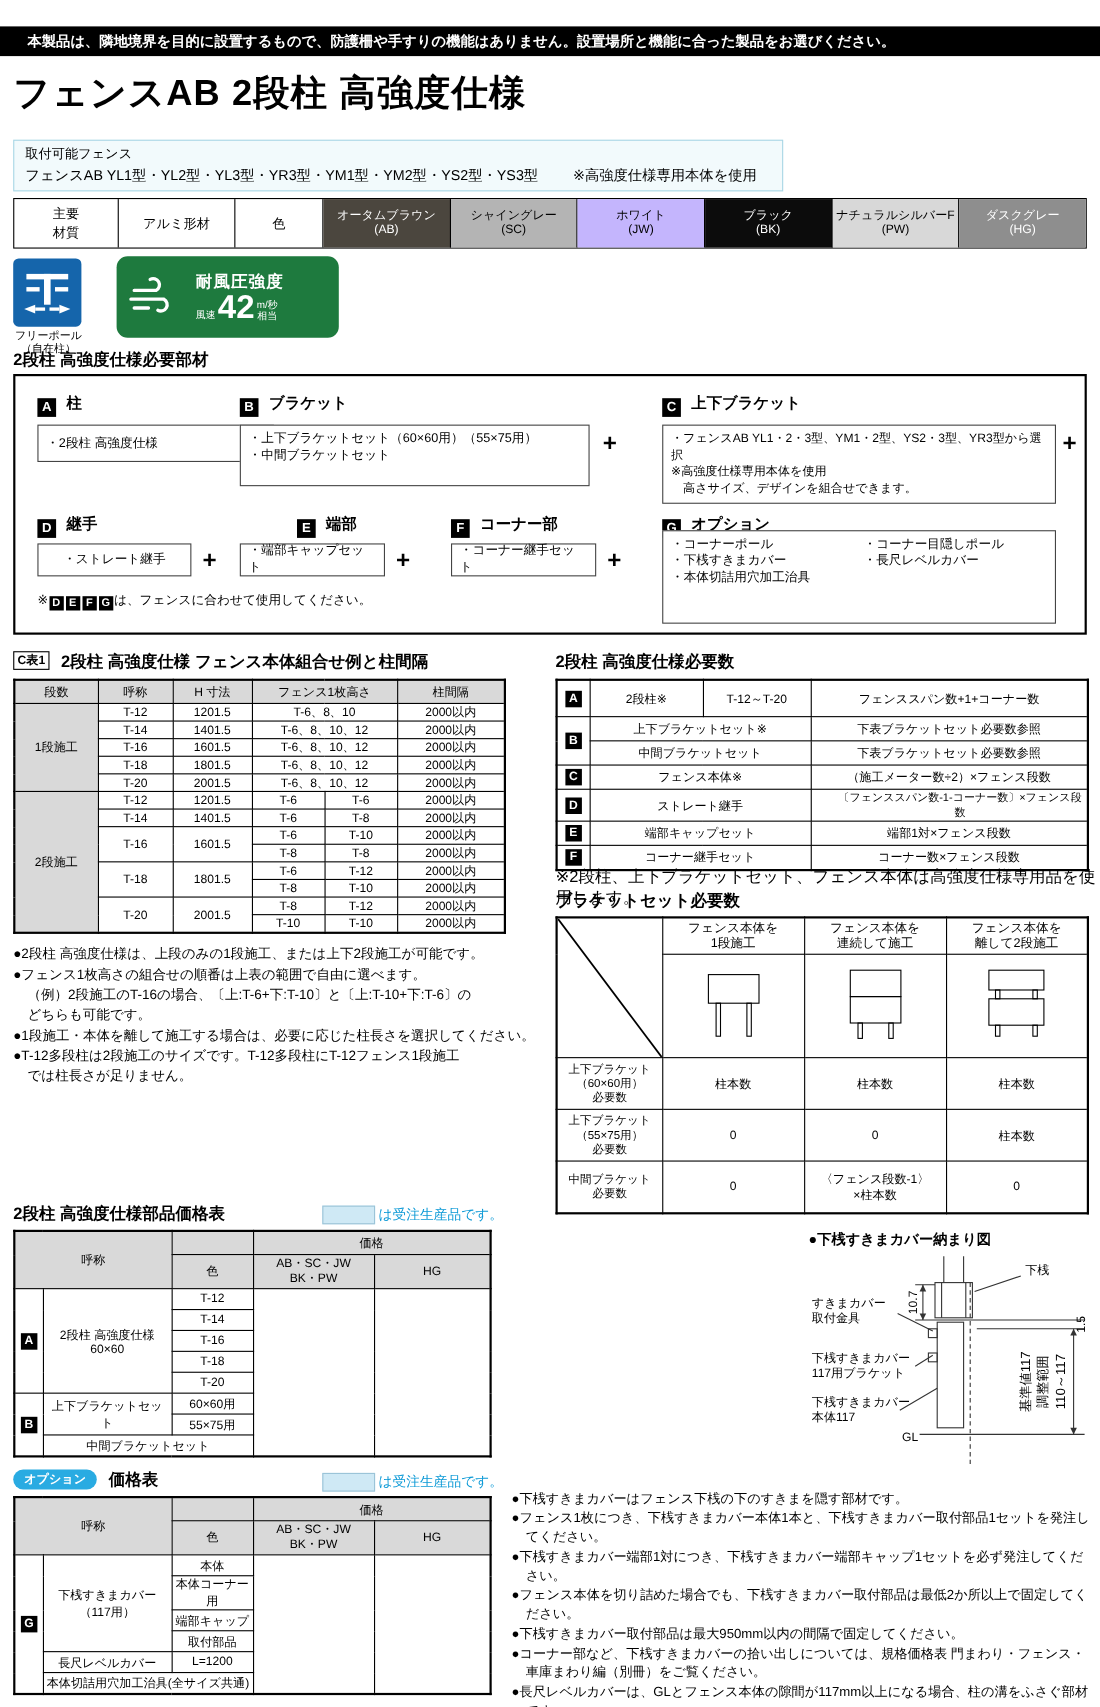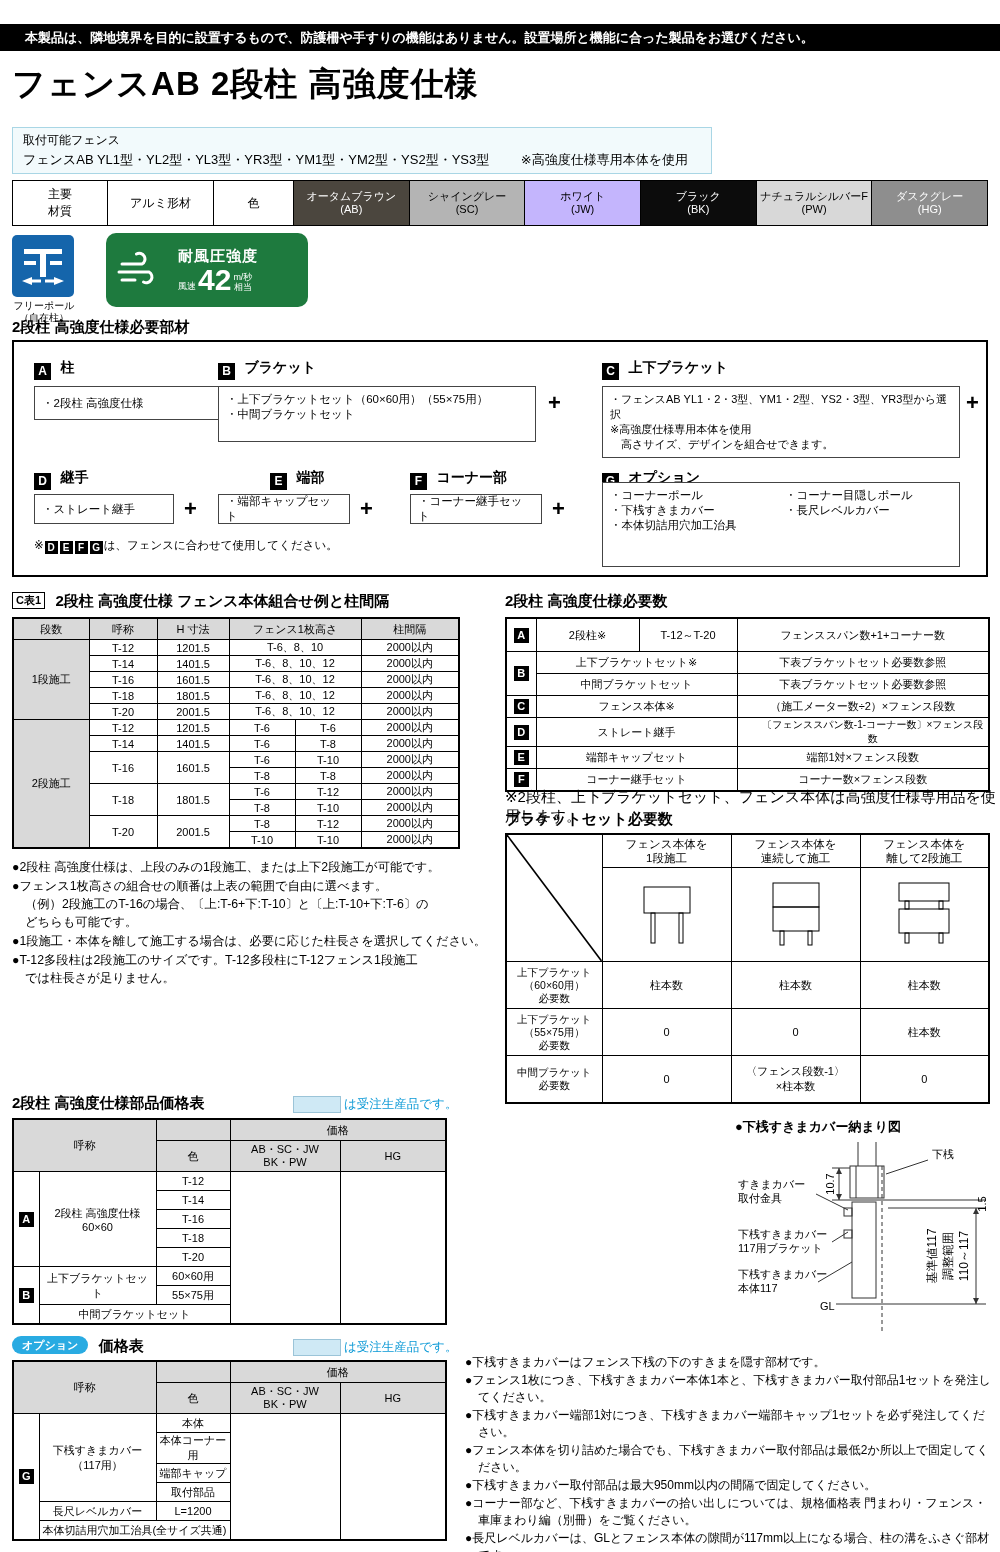--- a/index.html
+++ b/index.html
@@ -183,21 +183,21 @@
   </div>
   <div class="abs pitem pre" style="left:588px;top:44px;width:358px;height:72px;font-size:11px;">・フェンスAB YL1・2・3型、YM1・2型、YS2・3型、YR3型から選択
 ※高強度仕様専用本体を使用
 　高さサイズ、デザインを組合せできます。</div>
   <div class="abs plus" style="left:952px;top:48px;">+</div>
 
   <div class="abs" style="left:20px;top:126px;">
     <span class="psq">D</span>
     <span class="phead">継手</span>
   </div>
-  <div class="abs pitem" style="left:20px;top:152px;width:140px;height:30px;display:flex;align-items:center;">
+  <div class="abs pitem" style="left:20px;top:152px;width:140px;height:30px;display:flex;align-items:center;justify-content:center;">
     <span>・ストレート継手</span>
   </div>
   <div class="abs plus" style="left:170px;top:154px;">+</div>
 
   <div class="abs" style="left:212px;top:126px;margin-left:44px;">
     <span class="psq">E</span>
     <span class="phead">端部</span>
   </div>
   <div class="abs pitem" style="left:204px;top:152px;width:132px;height:30px;display:flex;align-items:center;">
     <span>・端部キャップセット</span>

